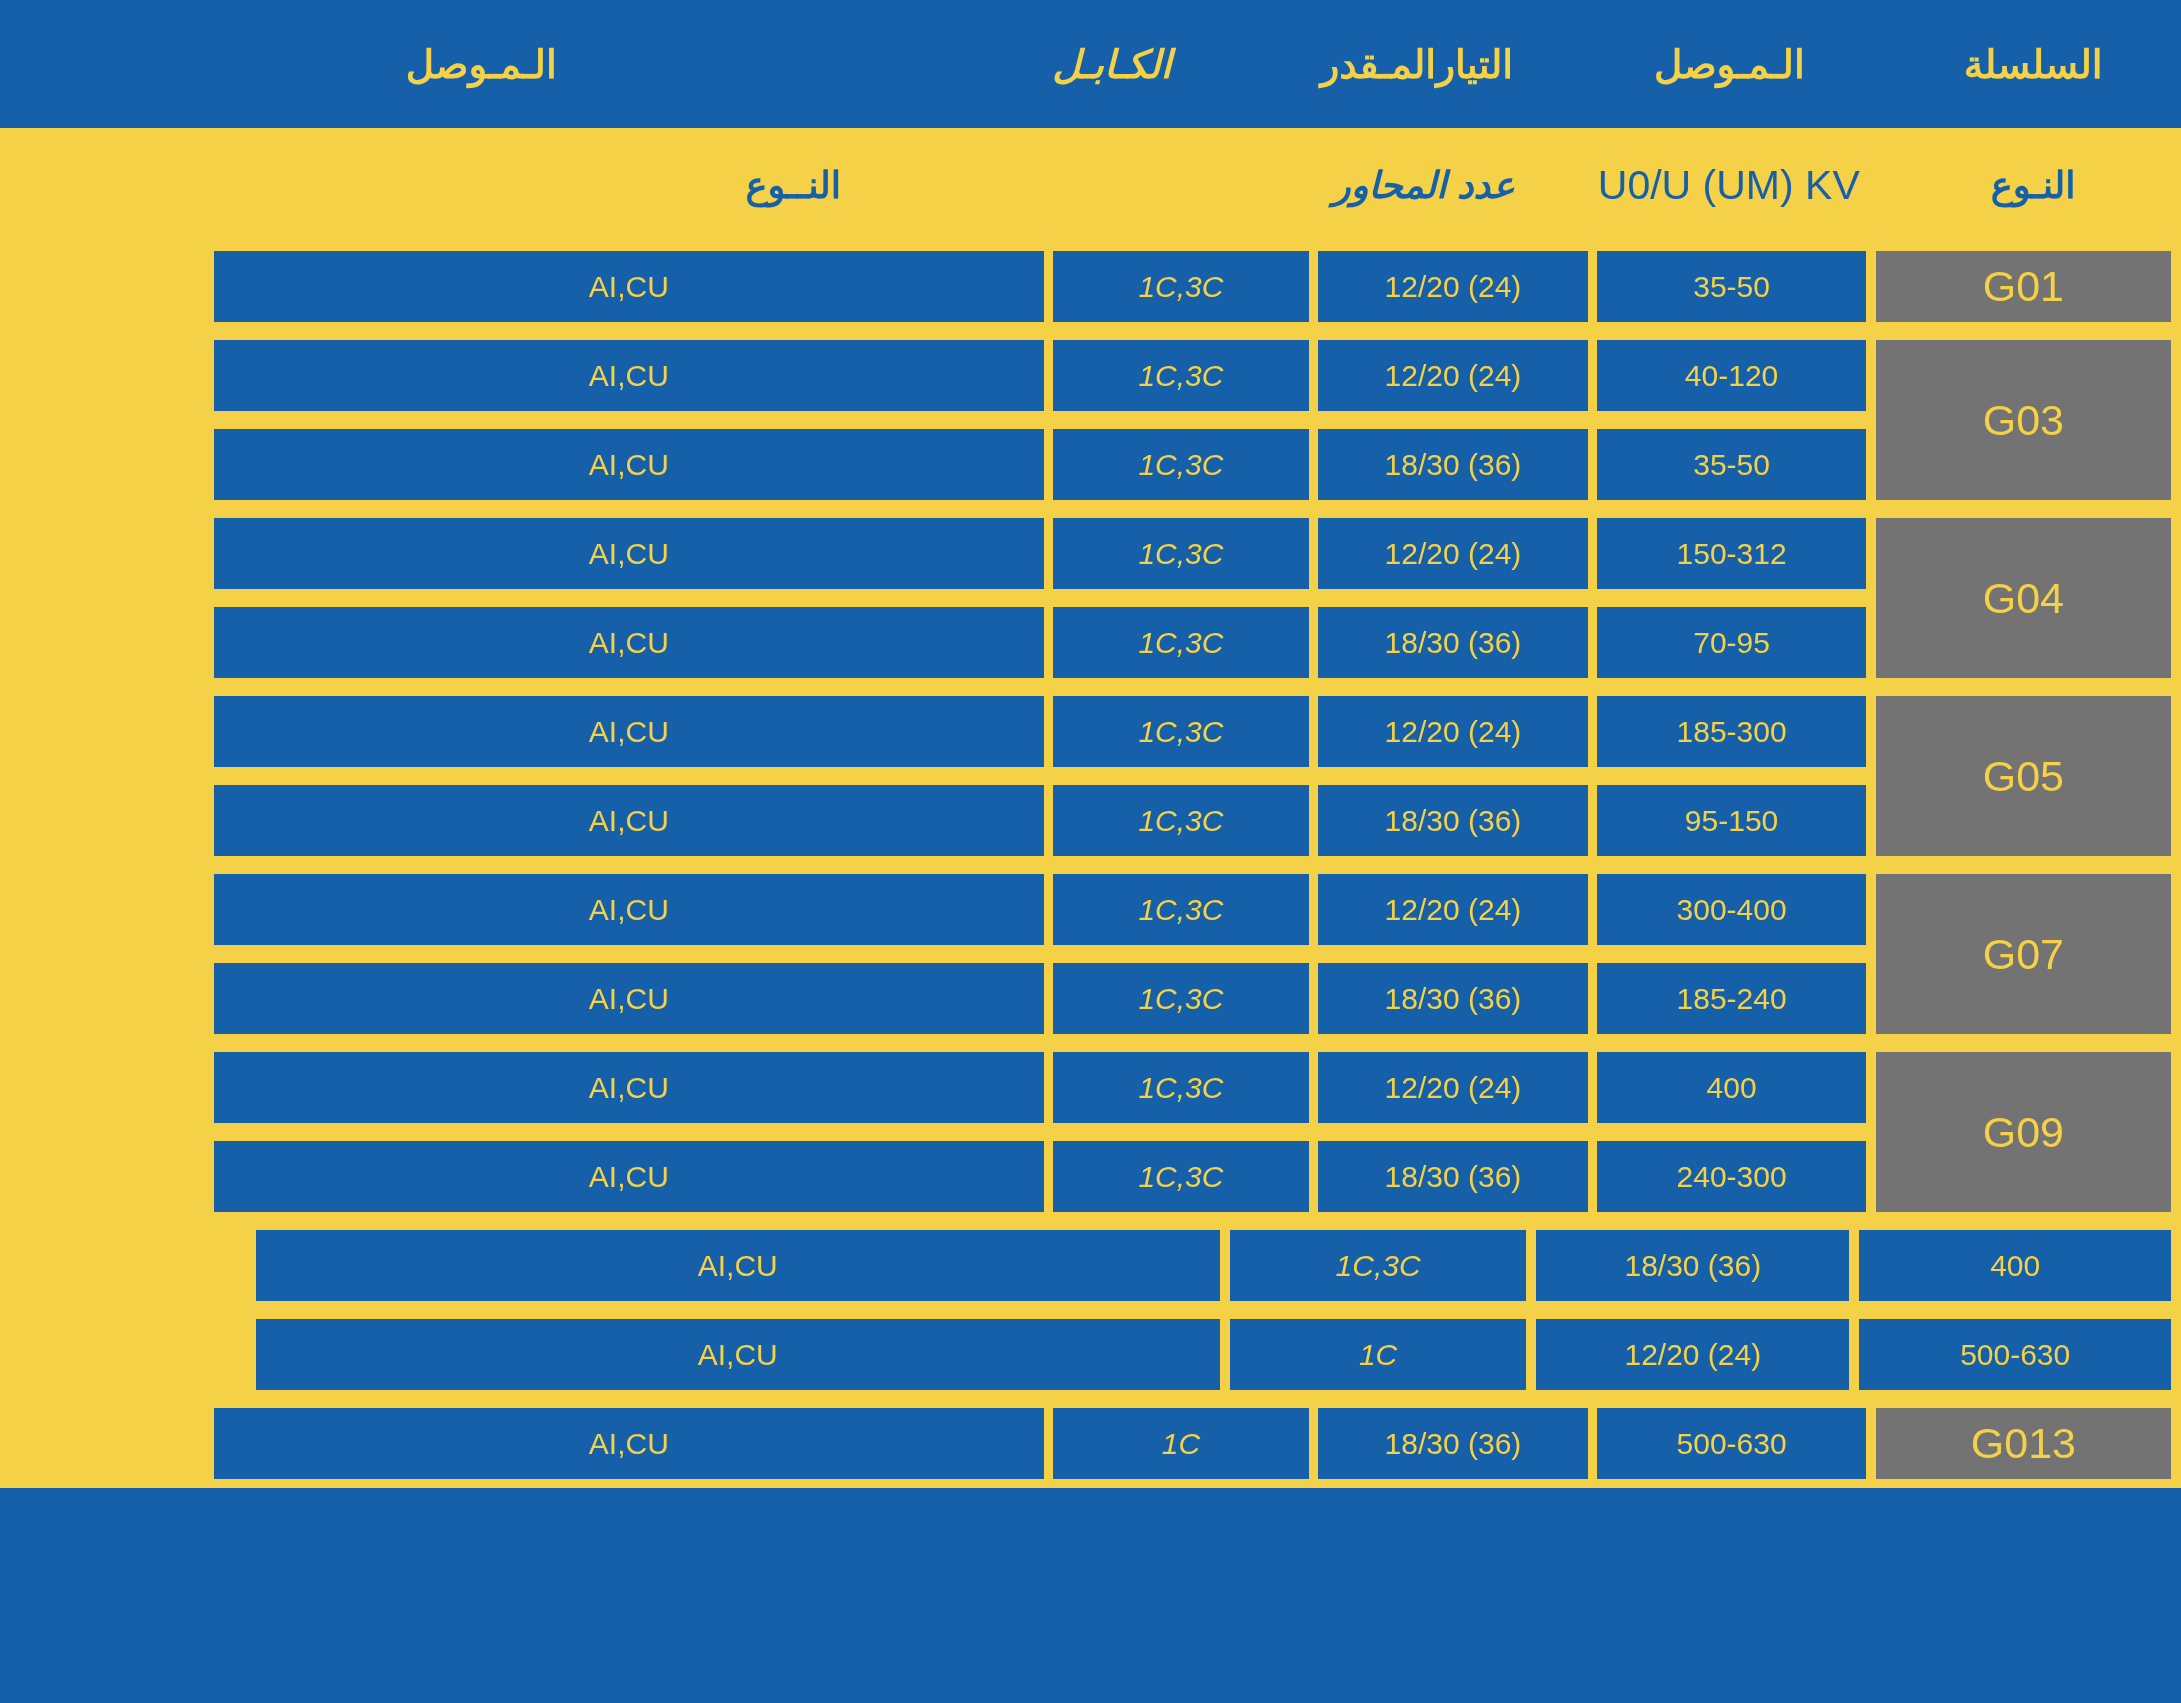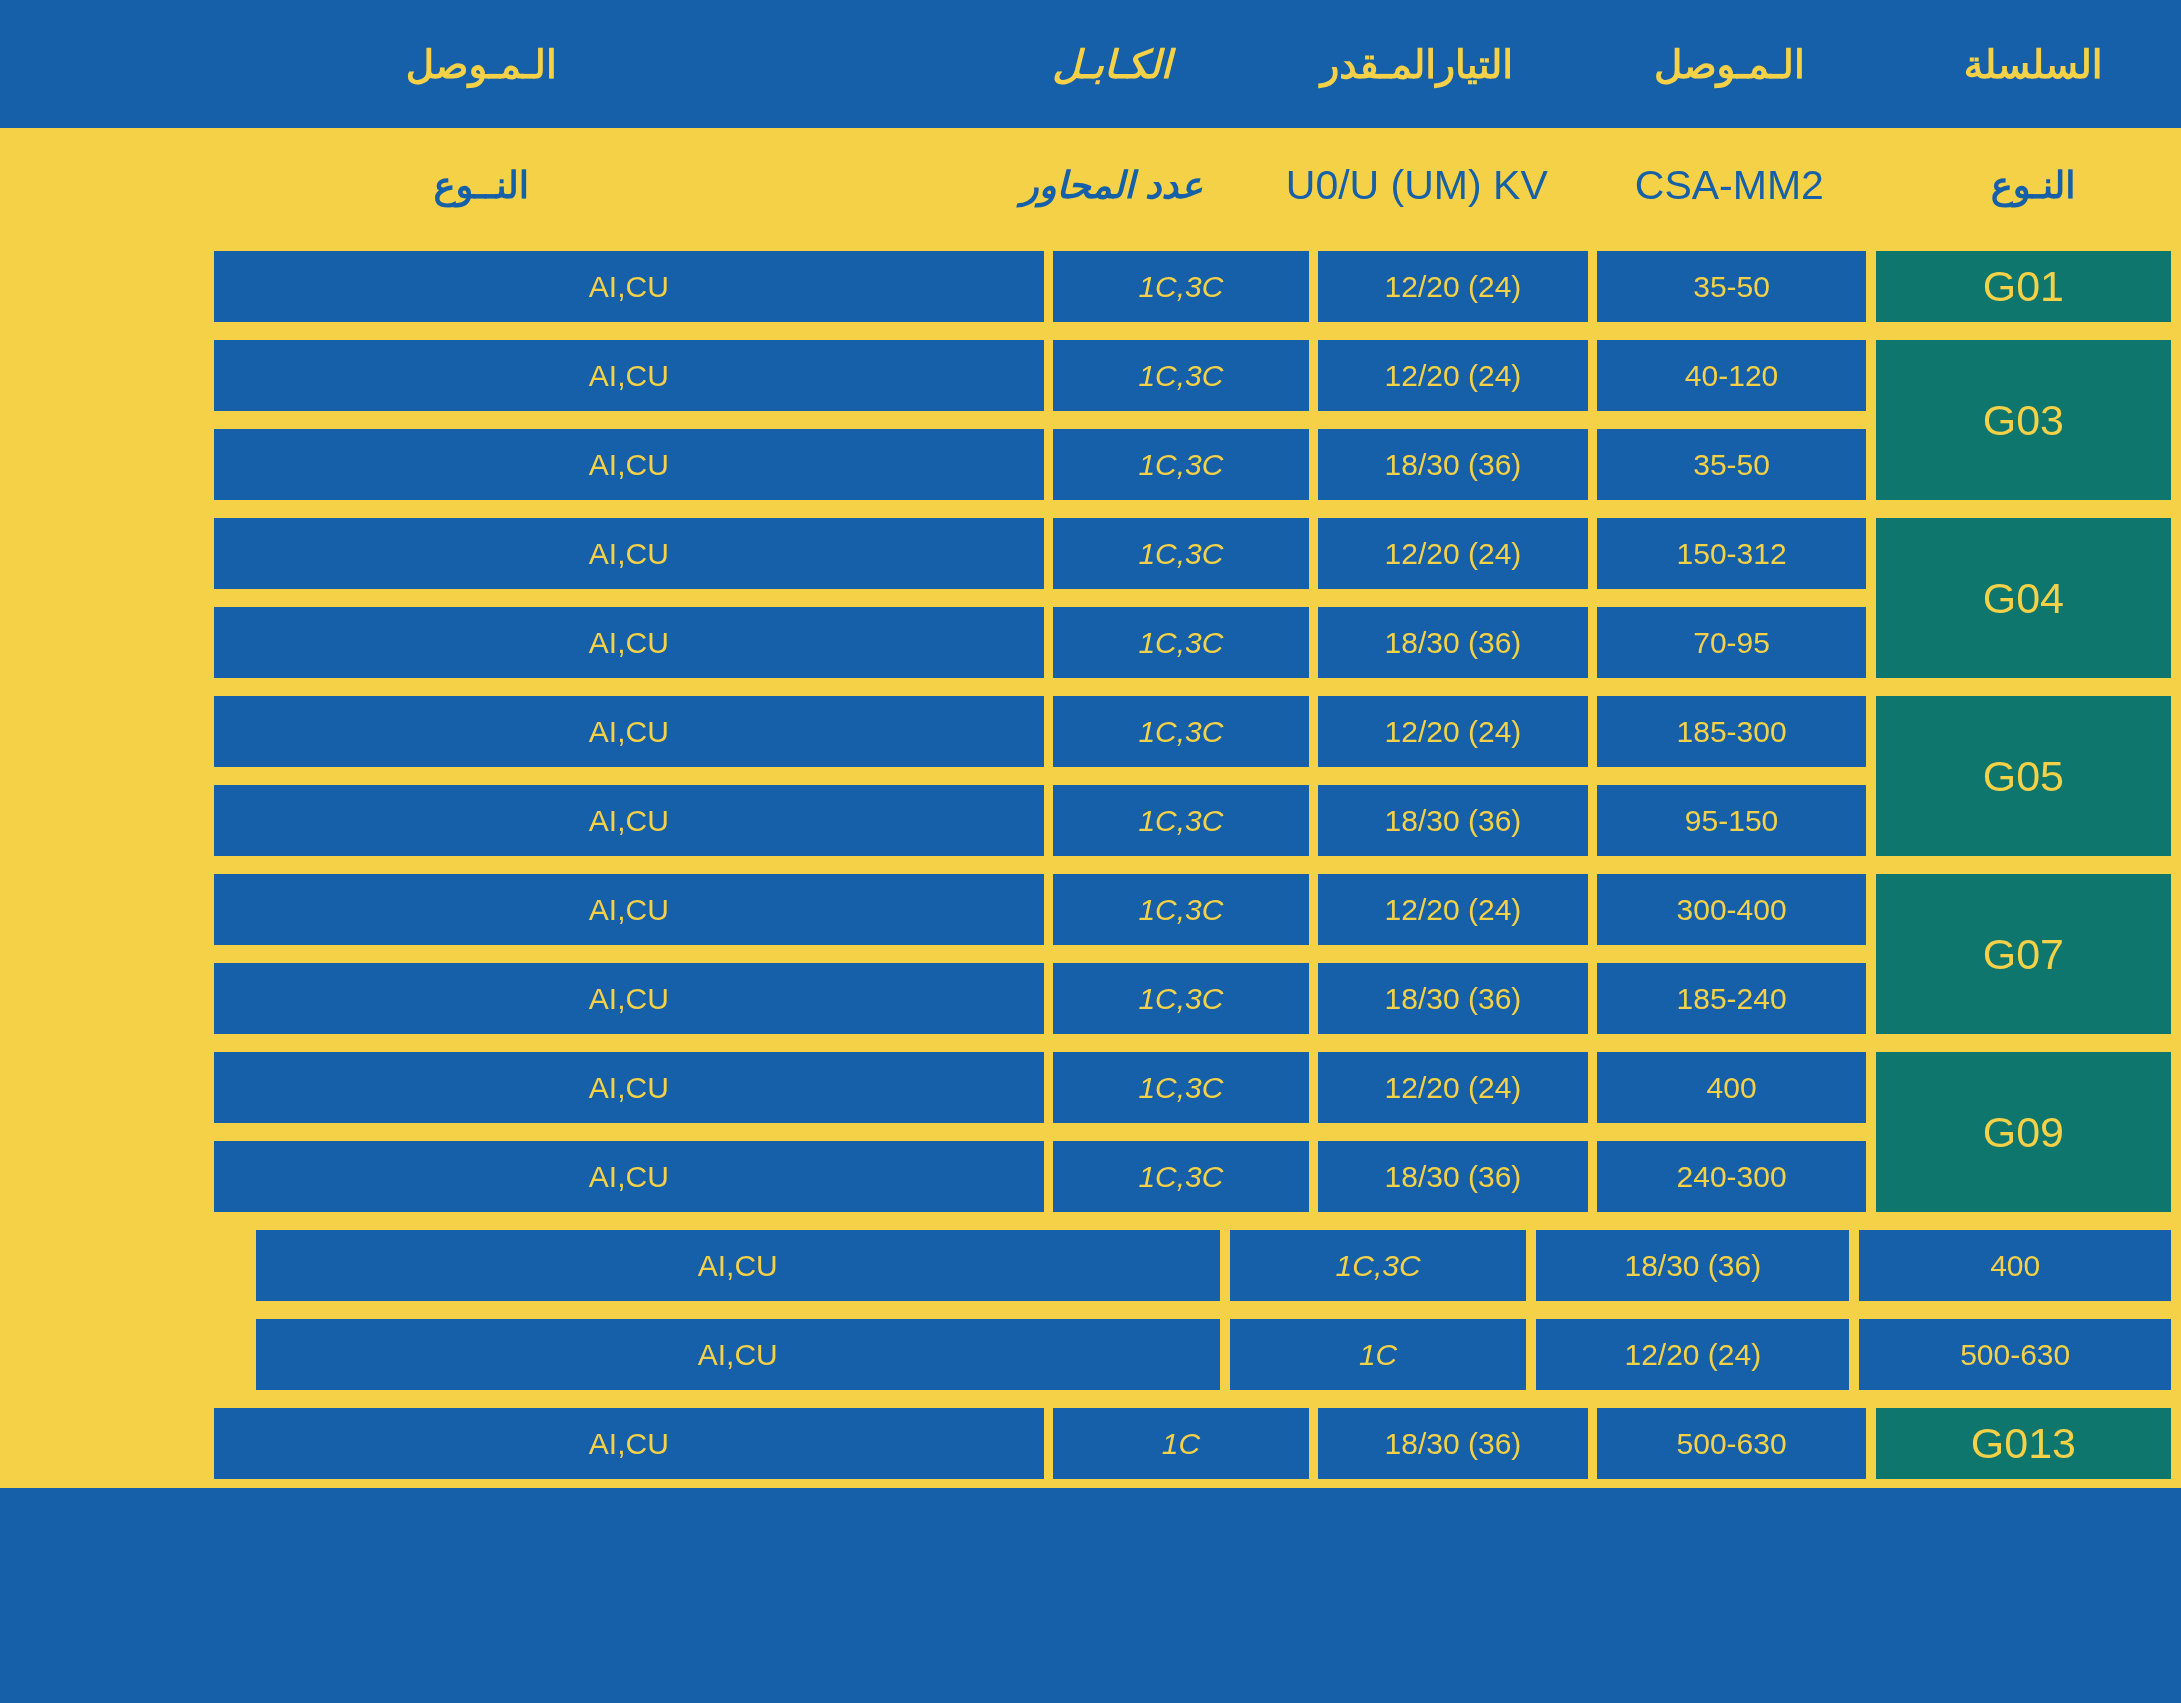--- a/index.html
+++ b/index.html
@@ -75,21 +75,21 @@
   }
   .group {
     display: flex;
     flex-direction: row;
     width: 100%;
     box-sizing: border-box;
   }
   .group + .group { border-top: 0; }
 
   .series-cell {
-    background: #0f766e;
+    background: #737373;
     color: #f5d147;
     font-size: 43px;
     display: flex;
     align-items: center;
     justify-content: center;
     margin: 8.8px 9.8px 8.8px 0;
     box-sizing: border-box;
   }
   .rows {
     display: flex;
@@ -125,21 +125,20 @@
   <div class="hdr-blue">
     <div class="cell col-series">السلسلة</div>
     <div class="cell col-csa">الـمـوصل</div>
     <div class="cell col-rated">التيارالمـقدر</div>
     <div class="cell col-cable">الكـابـل</div>
     <div class="cell col-conductor">الـمـوصل</div>
   </div>
 
   <div class="hdr-yellow">
     <div class="cell col-series">النـوع</div>
-    <div class="cell col-csa latin">CSA-MM2</div>
     <div class="cell col-rated latin">U0/U (UM) KV</div>
     <div class="cell col-cable">عدد المحاور</div>
     <div class="cell col-conductor">النــوع</div>
   </div>
 
   <div class="body" id="table-body">
       <div class="group">
         <div class="series-cell col-series">G01</div>
         <div class="rows">
           <div class="row">

